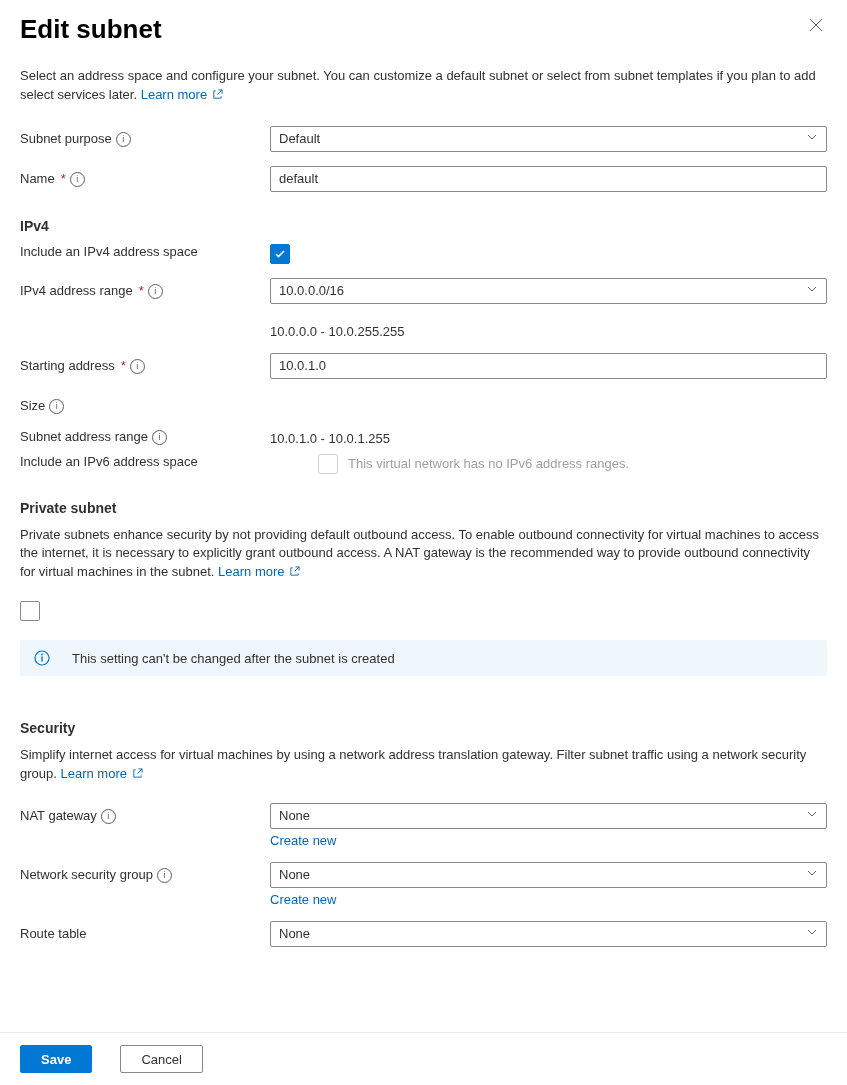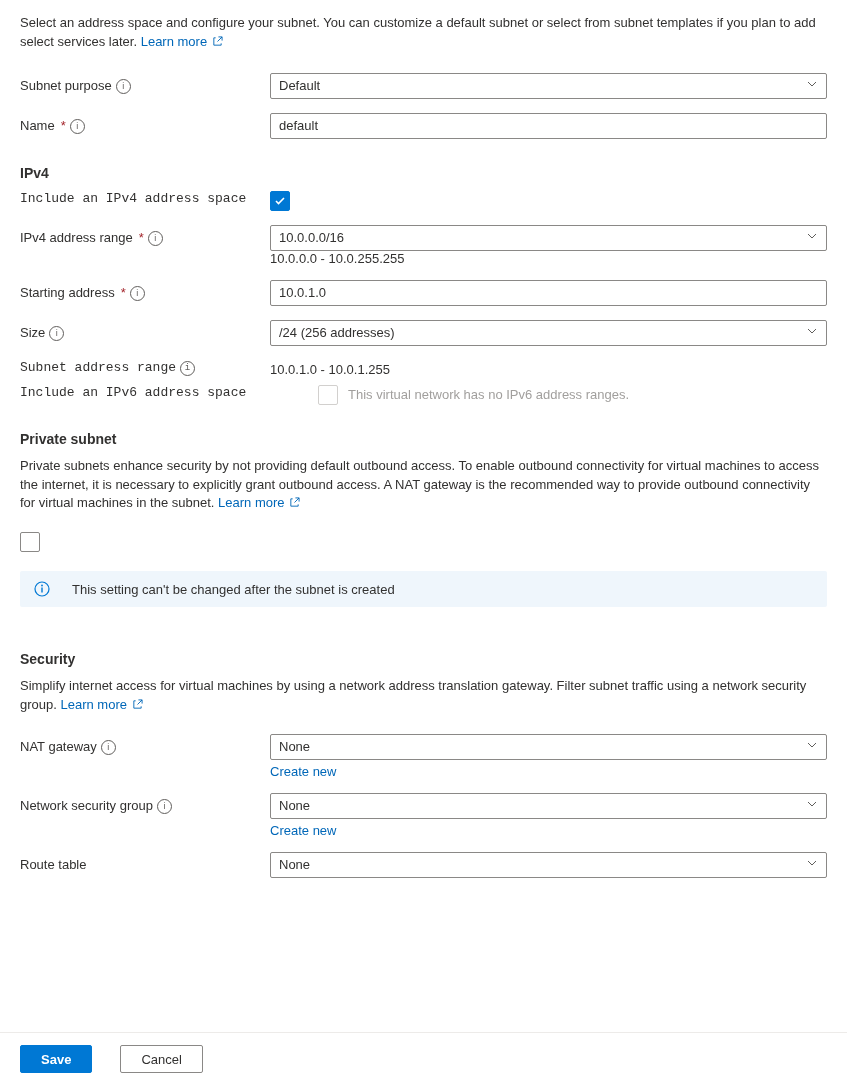--- a/index.html
+++ b/index.html
@@ -19,34 +19,34 @@
   .content{flex:1 1 auto;overflow:auto;padding:14px 20px 20px 20px;box-sizing:border-box;}
   .header{display:flex;align-items:flex-start;justify-content:space-between;}
   h1{font-size:26px;font-weight:600;margin:0 0 22px 0;color:#000;}
   .close-btn{background:none;border:none;padding:4px;cursor:pointer;color:#605e5c;line-height:0;}
   .intro{line-height:1.45;margin-bottom:20px;}
   .link{color:var(--link);text-decoration:none;cursor:pointer;}
   .ext-icon{display:inline-block;vertical-align:-1px;margin-left:1px;}
   h2{font-size:14px;font-weight:600;margin:26px 0 10px 0;}
   .row{display:flex;align-items:flex-start;margin-top:14px;}
   .lbl{flex:0 0 250px;padding-top:5px;display:flex;align-items:center;gap:4px;line-height:1.3;}
-  .lbl.top{padding-top:0;font-family:Liberation Mono, monospace;}
+  .lbl.top{padding-top:0;}
   .ctl{flex:1 1 auto;min-width:0;}
   .req{color:var(--required);margin-left:2px;}
   .info-icon{display:inline-flex;align-items:center;justify-content:center;width:13px;height:13px;border:1px solid #605e5c;border-radius:50%;font-size:9px;color:#605e5c;line-height:1;cursor:default;font-style:normal;}
   .select, .text-input{
     width:100%;box-sizing:border-box;height:26px;
     border:1px solid var(--border);border-radius:2px;background:#fff;
     font-family:inherit;font-size:13px;color:var(--text);
     padding:0 8px;
   }
   .select{display:flex;align-items:center;justify-content:space-between;cursor:pointer;}
   .select .chev{flex:0 0 auto;color:#605e5c;}
   .text-input{outline:none;}
-  .hint{margin-top:0;color:var(--text);font-size:13px;}
+  .hint{margin-top:20px;color:var(--text);font-size:13px;}
   .static-val{padding-top:2px;}
   .cb{width:18px;height:18px;border:1px solid var(--border);border-radius:2px;display:inline-flex;align-items:center;justify-content:center;cursor:pointer;background:#fff;}
   .cb.checked{background:var(--accent);border-color:var(--accent);}
   .cb.checked svg{display:block;}
   .cb svg{display:none;}
   .cb.disabled{border-color:var(--border-light);cursor:default;}
   .cb-label-disabled{color:var(--text-disabled);margin-left:10px;}
   .desc{line-height:1.45;margin-top:6px;}
   .info-banner{background:var(--info-bg);border-radius:2px;padding:10px 14px;margin-top:16px;display:flex;align-items:center;gap:22px;font-size:13px;}
   .info-banner svg{flex:0 0 auto;}
@@ -55,20 +55,28 @@
   .btn{height:28px;padding:0 20px;border-radius:2px;font-family:inherit;font-size:13px;cursor:pointer;}
   .btn-primary{background:var(--accent);color:#fff;border:1px solid var(--accent);font-weight:600;}
   .btn-secondary{background:#fff;color:var(--text);border:1px solid var(--border);margin-left:20px;}
 </style>
 </head>
 <body>
 
 <div class="panel">
   <div class="content">
 
+    <div class="header">
+      <h1>Edit subnet</h1>
+      <button class="close-btn" aria-label="Close">
+        <svg width="14" height="14" viewBox="0 0 14 14">
+            <path d="M1 1 L13 13 M13 1 L1 13" stroke="currentColor" stroke-width="1"></path>
+          </svg>
+      </button>
+    </div>
 
     <div class="intro">
       <span>Select an address space and configure your subnet. You can customize a default subnet or select from subnet templates if you plan to add select services later.</span>
       <a class="link">
         <span>Learn more</span>
         <span class="ext-icon">
           <svg width="11" height="11" viewBox="0 0 12 12">
               <path d="M4 2H2v8h8V8M6 6l5-5M7 1h4v4" fill="none" stroke="currentColor" stroke-width="1"></path>
             </svg>
         </span>
@@ -143,30 +151,20 @@
       </div>
       <div class="ctl">
         <input class="text-input" type="text" value="10.0.1.0" style="">
       </div>
     </div>
 
     <div class="row">
       <div class="lbl">
         <span>Size</span>
         <i class="info-icon">i</i>
-      </div>
-      <div class="ctl">
-        <div class="select">
-          <span>/24 (256 addresses)</span>
-          <span class="chev">
-            <svg width="12" height="12" viewBox="0 0 12 12">
-                <path d="M2 4l4 4 4-4" fill="none" stroke="currentColor" stroke-width="1"></path>
-              </svg>
-          </span>
-        </div>
       </div>
     </div>
 
     <div class="row">
       <div class="lbl top">
         <span>Subnet address range</span>
         <i class="info-icon">i</i>
       </div>
       <div class="ctl static-val">10.0.1.0 - 10.0.1.255</div>
     </div>

